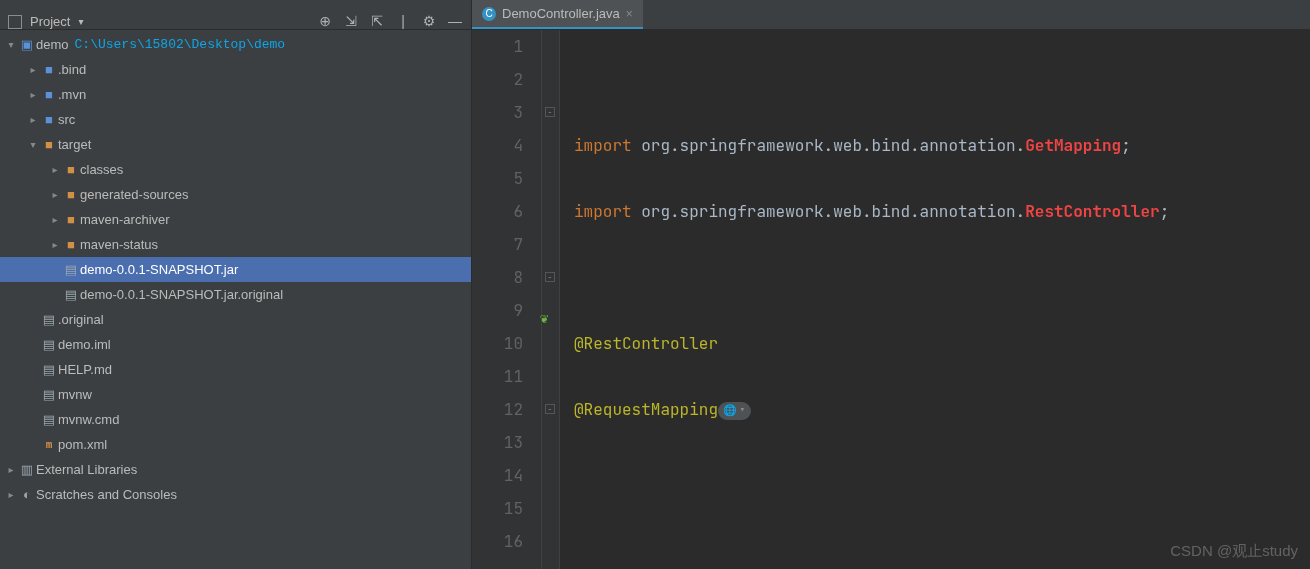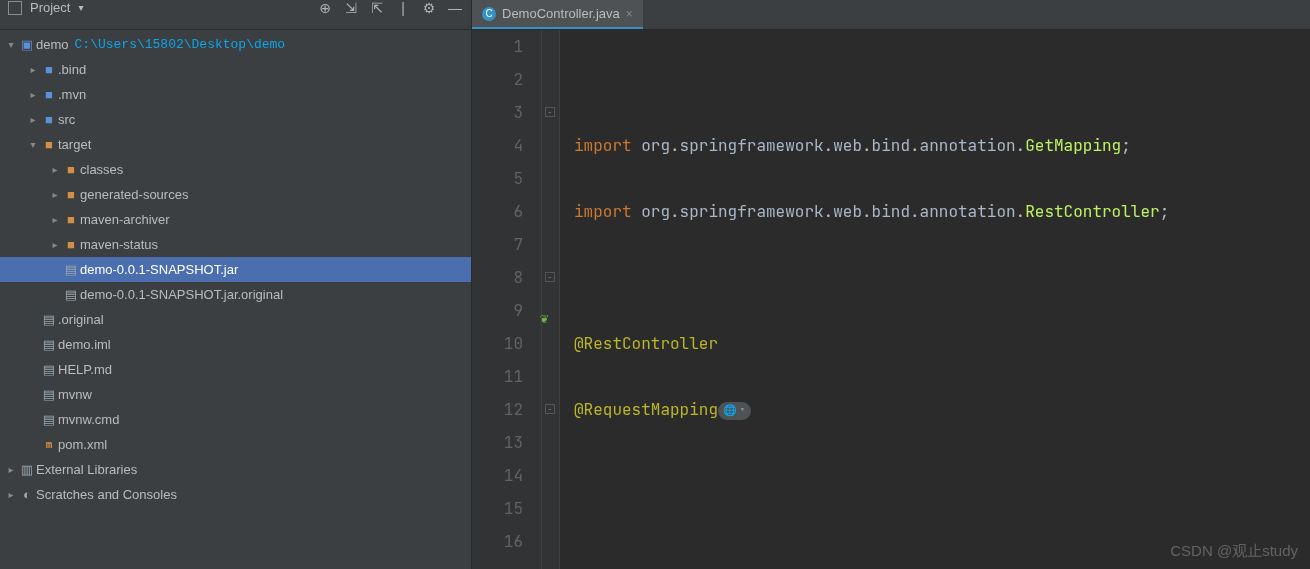--- a/index.html
+++ b/index.html
@@ -16,21 +16,21 @@
 .sidebar {
   width: 472px;
   background: #3c3f41;
   display: flex;
   flex-direction: column;
   border-right: 1px solid #2b2b2b;
 }
 .sidebar-header {
   height: 30px;
   display: flex;
-  align-items: flex-start;
+  align-items: flex-end;
   padding: 0 8px;
   border-bottom: 1px solid #2b2b2b;
   background: #3c3f41;
 }
 .sidebar-header .title-area {
   display: flex;
   align-items: center;
   gap: 4px;
 }
 .proj-icon {
@@ -132,21 +132,21 @@
 }
 .spring-leaf {
   position: absolute;
   left: -2px;
   color: #6db33f;
   font-size: 14px;
 }
 .code-lines { padding-left: 14px; white-space: pre; }
 .kw { color: #cc7832; }
 .ann { color: #bbb529; }
-.mth { color: #bef264; }
+.mth { color: #ef4444; font-weight: bold; }
 .ident { color: #a9b7c6; }
 .url-pill {
   display: inline-flex;
   align-items: center;
   background: #4e5254;
   border-radius: 9px;
   padding: 0 5px;
   height: 18px;
   vertical-align: middle;
   font-size: 12px;

